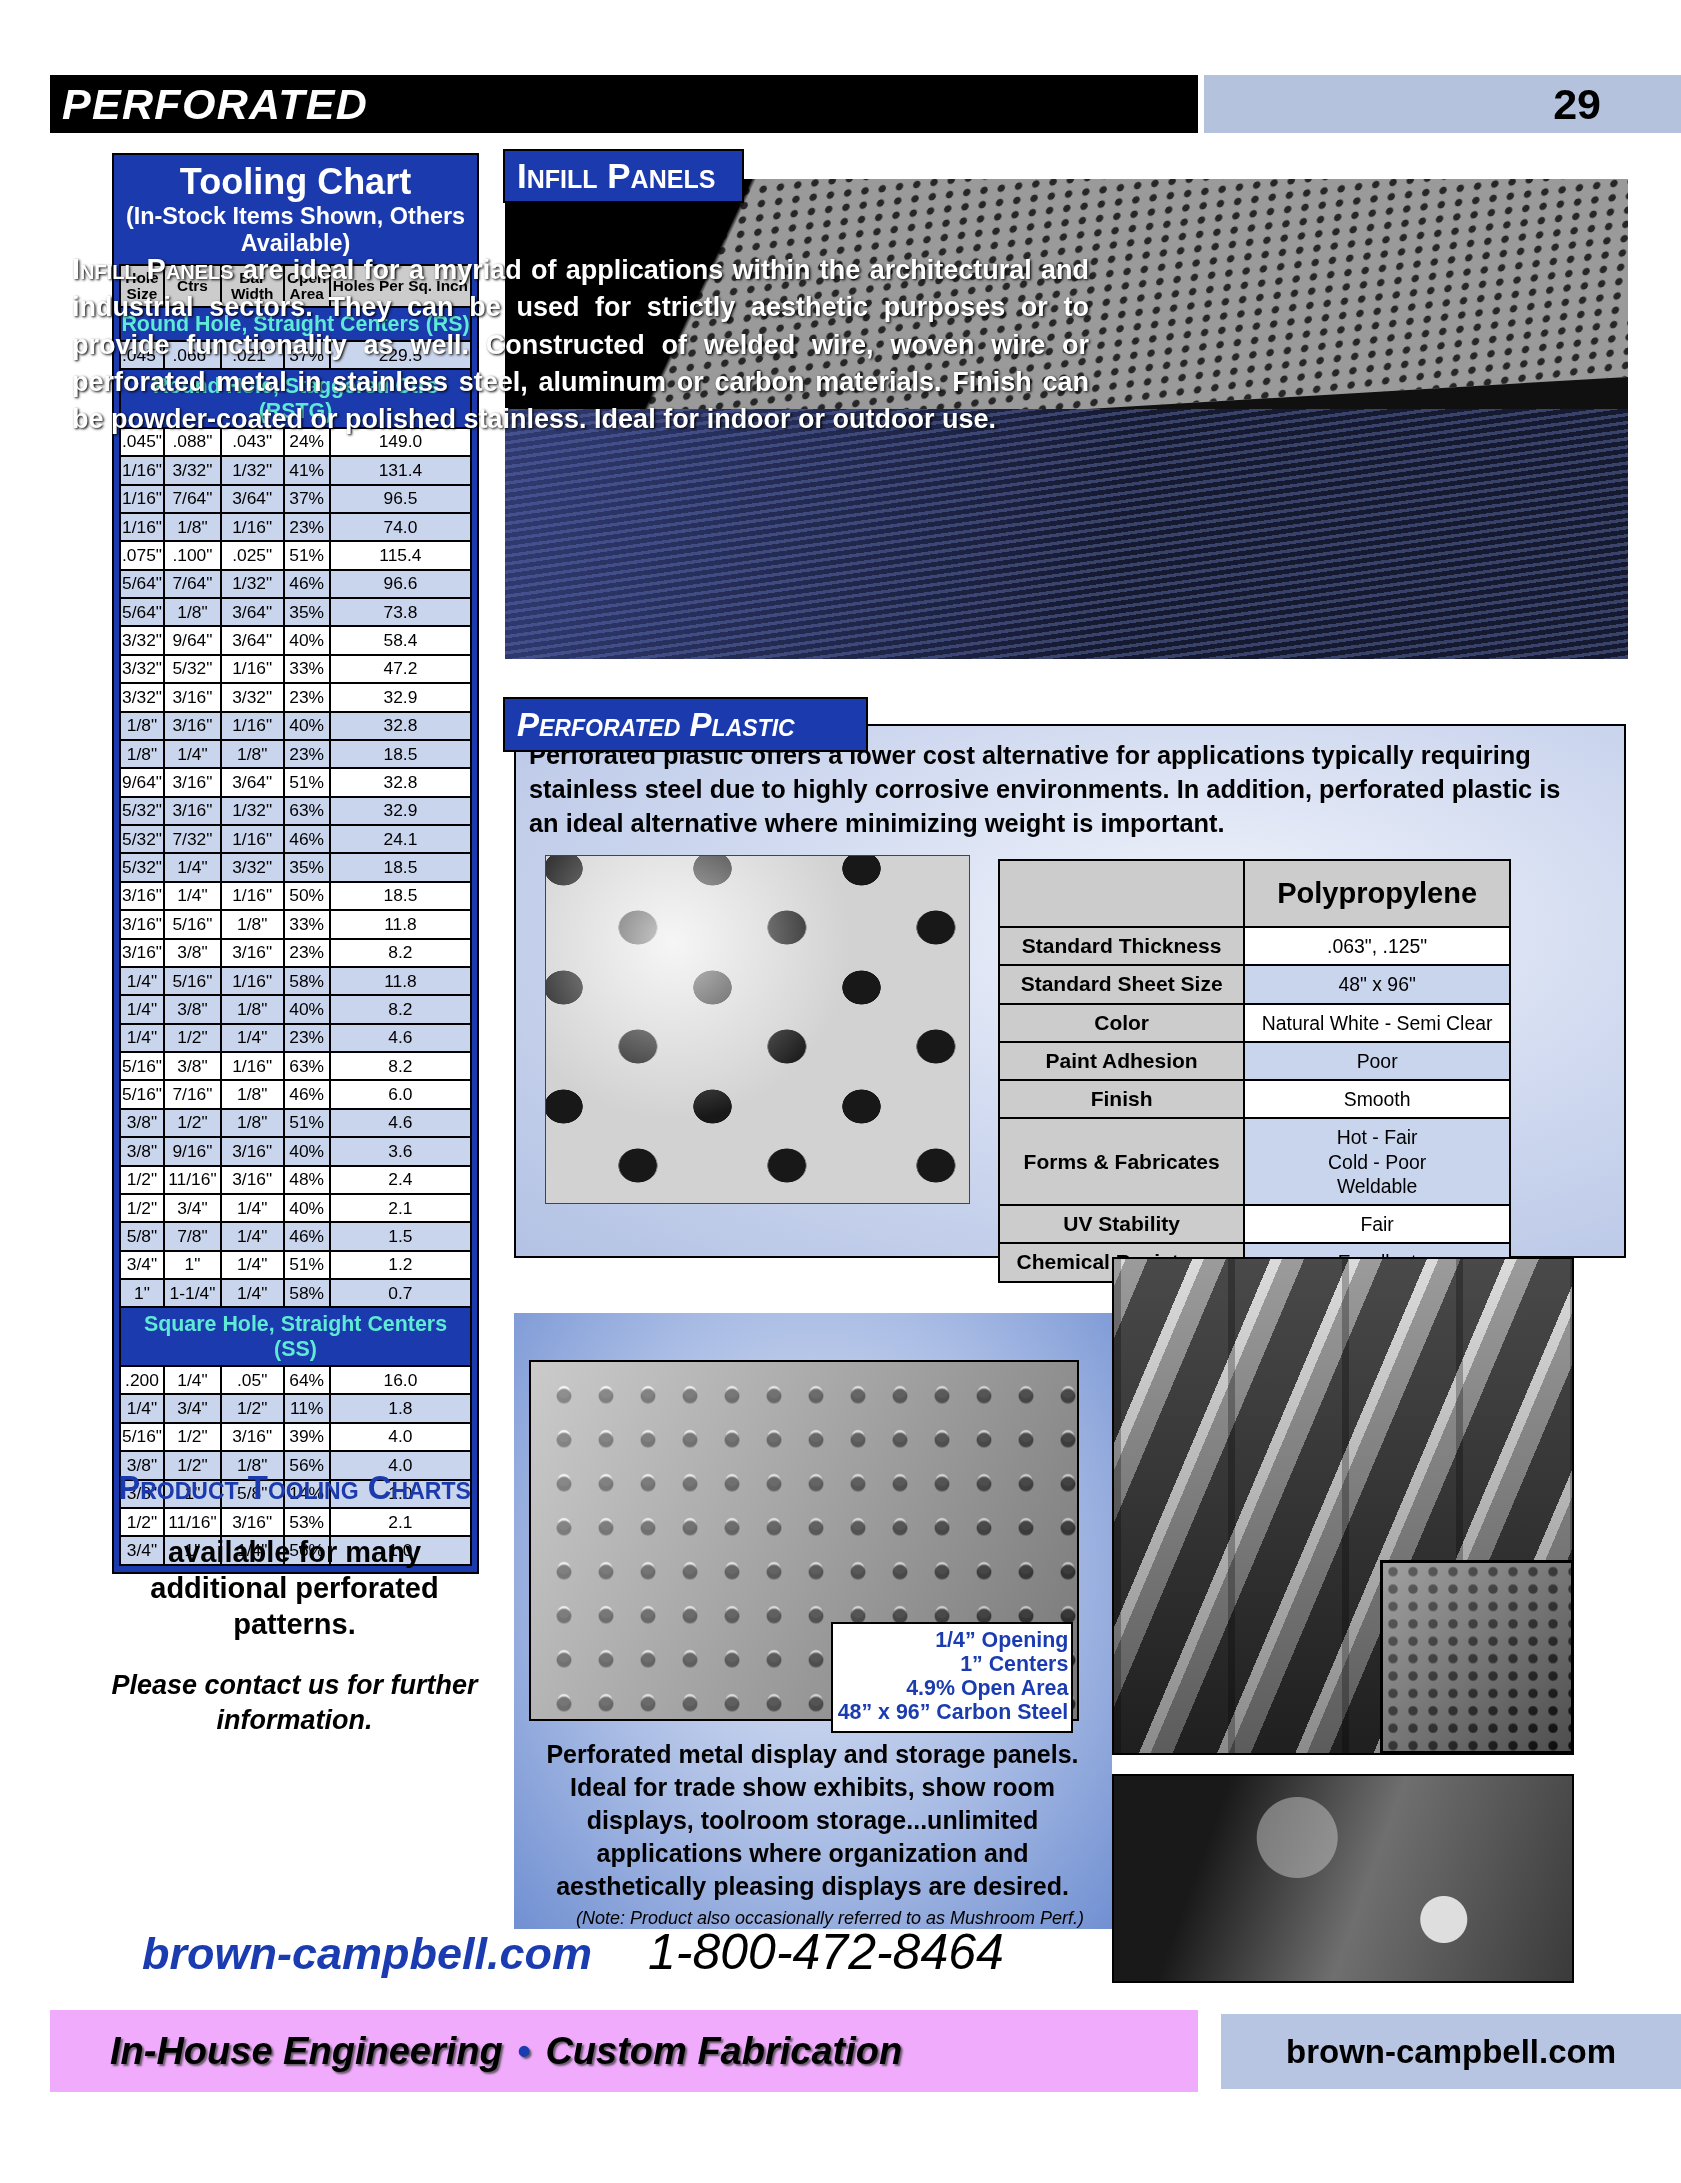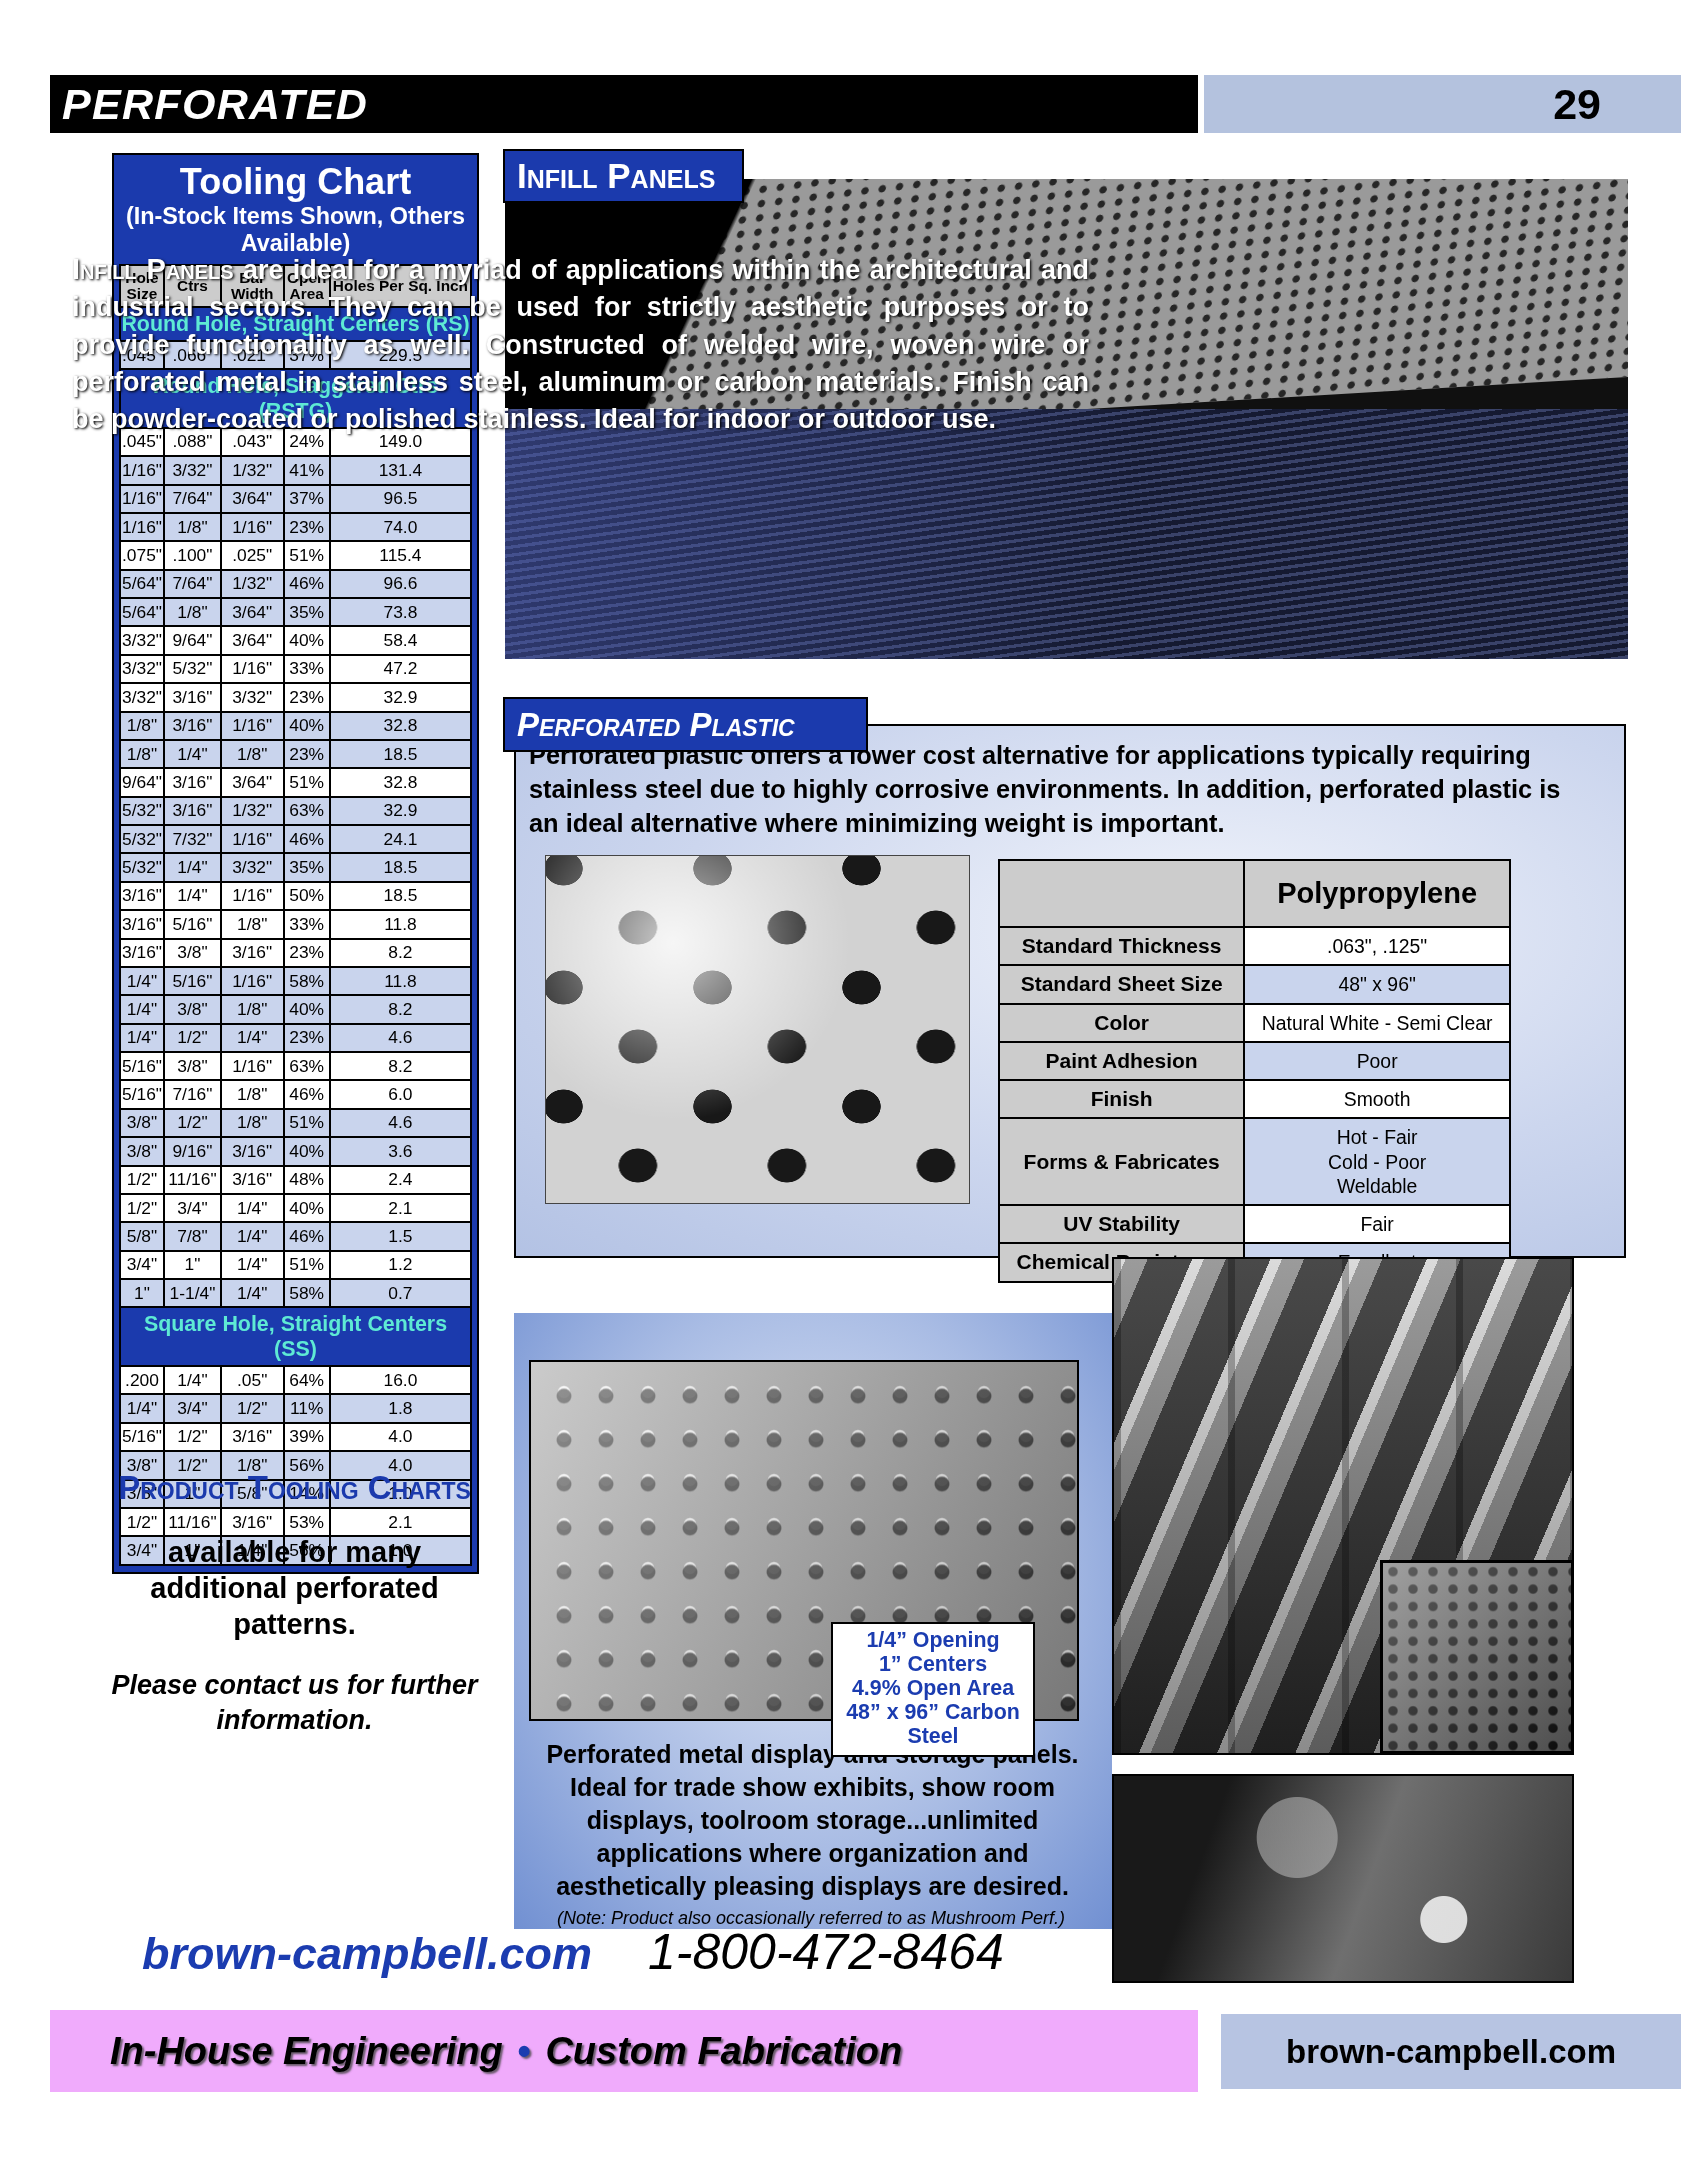--- a/index.html
+++ b/index.html
@@ -83,26 +83,26 @@
   .peg-panel{position:absolute;left:514px;top:1313px;width:598px;height:616px;
      background:radial-gradient(ellipse at 50% 42%,#e2e9f7 0%,#a9bce4 55%,#7190d2 100%);}
   .peg-photo{position:absolute;left:529px;top:1360px;width:550px;height:361px;border:2.7px solid #000;box-sizing:border-box;
      background-color:#a0a0a0;
      background-image:
        linear-gradient(120deg,rgba(255,255,255,.45),rgba(0,0,0,.25)),
        radial-gradient(circle 8px at 50% 56%,rgba(30,30,30,.85) 0 6.7px,rgba(0,0,0,0) 8px),
        radial-gradient(circle 6.7px at 50% 50%,#f7f7f7 0 5.4px,rgba(0,0,0,0) 6.7px);
      background-size:100% 100%,42px 44px,42px 44px;
      background-position:0 0,12px 9.4px,12px 8px;}
-  .peg-callout{position:absolute;left:831px;top:1622px;width:204px;border:2.7px solid #000;background:#fff;
-     z-index:6;text-align:center;padding:5.4px 2.7px;box-sizing:border-box;}
+  .peg-callout{position:absolute;left:831px;top:1622px;width:242px;border:2.7px solid #000;background:#fff;
+     z-index:6;text-align:right;padding:5.4px 2.7px;box-sizing:border-box;}
   .peg-callout div{color:#1b3cb0;font-weight:bold;font-size:21.4px;line-height:1.12;}
   .peg-text{position:absolute;left:535px;top:1738px;width:555px;text-align:center;color:#000;
      font-weight:bold;font-size:25px;line-height:1.32;}
-  .peg-note{position:absolute;left:520px;top:1908px;width:582px;text-align:center;color:#000;
+  .peg-note{position:absolute;left:539px;top:1908px;width:582px;text-align:center;color:#000;
      font-style:italic;font-size:18px;}
 
   
   .stairs-photo{position:absolute;left:1112px;top:1257px;width:462px;height:498px;border:2px solid #000;box-sizing:border-box;
      background:
        repeating-linear-gradient(90deg,rgba(0,0,0,.28) 0 6.7px,rgba(0,0,0,0) 6.7px 114px),
        linear-gradient(to bottom,rgba(255,255,255,.12),rgba(0,0,0,.35)),
        repeating-linear-gradient(113deg,#d6d6d6 0 10.7px,#8d8d8d 10.7px 31px,#303030 31px 72px);}
   .stairs-inset{position:absolute;left:1380px;top:1560px;width:194px;height:194px;border:3.3px solid #000;box-sizing:border-box;
      background-color:#6e6e6e;

